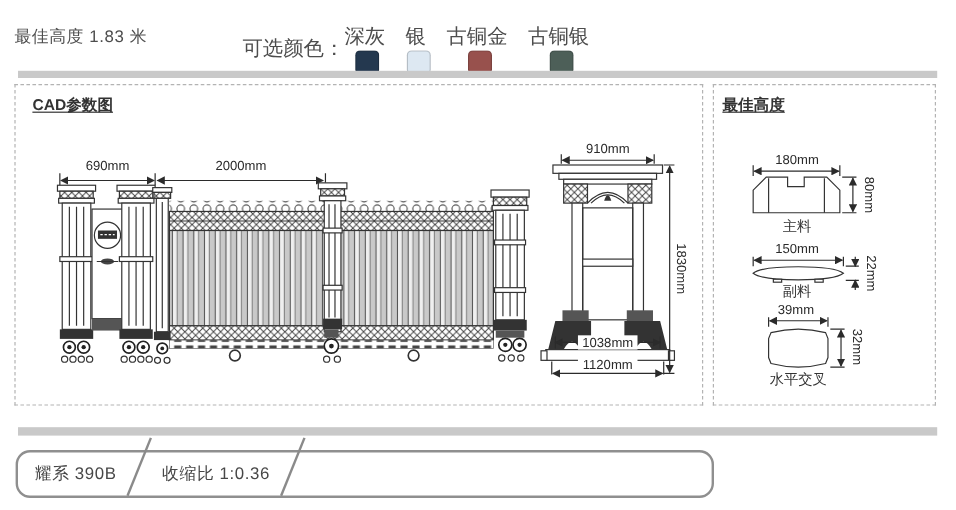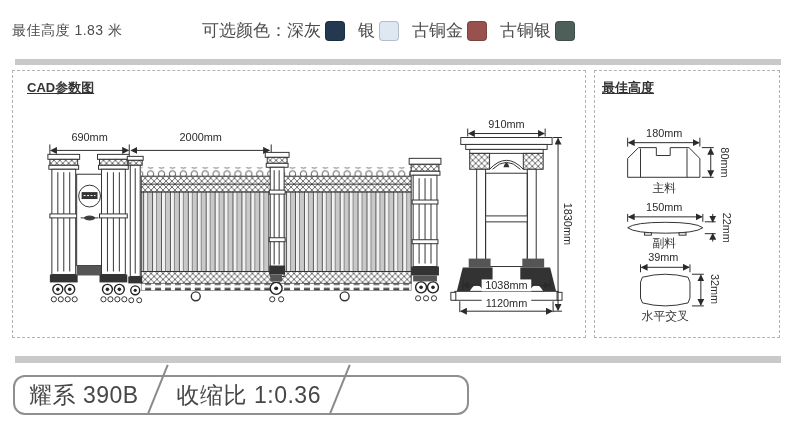--- a/index.html
+++ b/index.html
@@ -2,21 +2,21 @@
 <html><head>
 <meta charset="utf-8">
 <style>
   html,body{margin:0;padding:0;background:#fff;}
   .stage{position:relative;width:797px;height:425px;background:#ffffff;overflow:hidden;
          font-family:"Liberation Sans","DejaVu Sans",sans-serif;color:#4a4a4a;}
 
   
   .best-height{position:absolute;left:12px;top:22px;font-size:14px;color:#4d4d4d;letter-spacing:0.5px;}
   .color-row{position:absolute;left:202px;top:19px;display:flex;align-items:center;font-size:17px;color:#4d4d4d;font-family:Liberation Mono, monospace;}
-  .color-item{display:flex;align-items:center;margin-right:13px;}
+  .color-item{display:flex;align-items:center;margin-right:13px;flex-direction:column;}
   .color-item .cname{margin-right:4px;}
   .swatch{width:20px;height:20px;border-radius:4px;border:1px solid rgba(0,0,0,0.18);box-sizing:border-box;}
 
   
   .strip{position:absolute;left:15px;width:766px;height:6px;background:#c9c9c9;}
   .strip.top{top:59px;}
   .strip.bottom{top:356px;height:7px;}
 
   
   .panel{position:absolute;top:70px;height:268px;border:1px dashed #b3b3b3;box-sizing:border-box;background:#fff;}
@@ -31,23 +31,23 @@
   .fw{fill:#ffffff;stroke:#333;stroke-width:1;}
   .dk{fill:#333;stroke:none;}
   .md{fill:#555;stroke:none;}
   .wheel{fill:#fff;stroke:#222;stroke-width:1.4;}
   .foot{fill:#fff;stroke:#333;stroke-width:1;}
   .dim{font-family:"Liberation Sans","DejaVu Sans",sans-serif;font-size:11px;fill:#2b2b2b;text-anchor:middle;}
   .lbl{font-family:"Liberation Sans","DejaVu Sans",sans-serif;font-size:12px;fill:#333;text-anchor:middle;}
   .dimln{stroke:#2b2b2b;stroke-width:1;fill:none;}
 
   
-  .footer-bar{position:absolute;left:13px;top:375px;width:456px;height:40px;box-sizing:border-box;
+  .footer-bar{position:absolute;left:13px;top:375px;width:582px;height:40px;box-sizing:border-box;
               border:2px solid #8f8f8f;border-radius:12px;display:flex;align-items:center;
-              padding:0 14px;font-size:23px;font-weight:500;color:#474747;letter-spacing:0.5px;}
+              padding:0 14px;font-size:14px;font-weight:500;color:#474747;letter-spacing:0.5px;}
   .footer-seg{white-space:nowrap;}
   .bar-slash{width:2px;height:52px;background:#8a8a8a;transform:rotate(22deg);
              margin:0 18px;margin-top:-12px;flex-shrink:0;}
 </style>
 </head>
 <body>
 
 <div class="stage">
 
   <div class="best-height">最佳高度 1.83 米</div>

